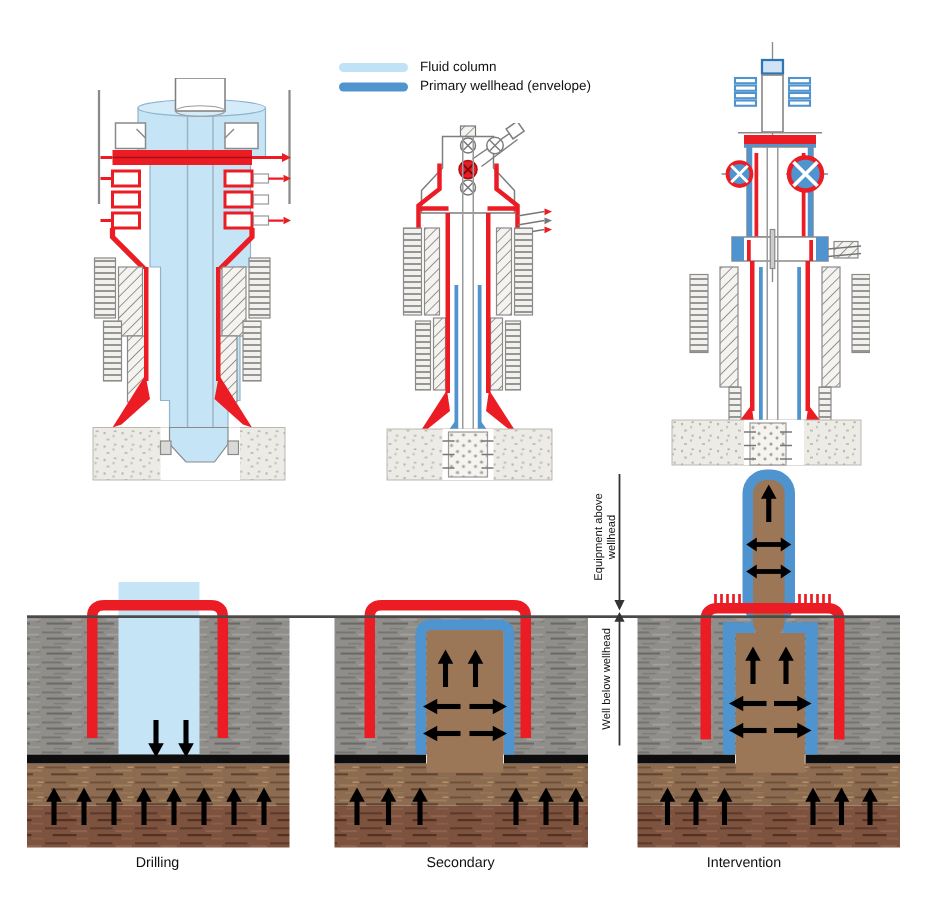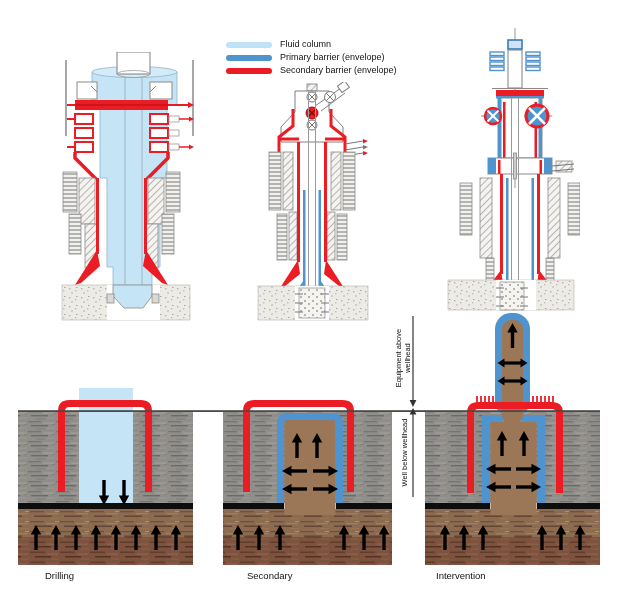--- a/index.html
+++ b/index.html
@@ -5,21 +5,21 @@
   html,body{margin:0;padding:0;background:#fff;}
   #stage{position:relative;width:620px;height:601px;background:#fff;overflow:hidden;
          font-family:"Liberation Sans", sans-serif;color:#111;}
   .abs{position:absolute;}
   
   #legend{left:226px;top:38px;width:200px;}
   .leg-row{display:flex;align-items:center;height:13px;}
   .leg-swatch{width:46px;height:6px;border-radius:3px;margin-right:8px;flex:0 0 auto;}
   .leg-label{font-size:9px;line-height:9px;white-space:nowrap;}
   
-  .cap{position:absolute;top:570px;font-size:9.5px;text-align:left;width:120px;}
+  .cap{position:absolute;top:570px;font-size:9.5px;text-align:center;width:120px;}
   
   .rot{position:absolute;font-size:7.5px;line-height:9px;text-align:center;
        transform:rotate(-90deg);}
   #ann-above{width:78px;left:364px;top:349px;}
   #ann-below{width:92px;left:358px;top:448px;}
 </style>
 </head>
 <body>
 
 <div id="stage">
@@ -82,25 +82,21 @@
     </defs>
   </svg>
 
   <div id="legend" class="abs">
     <div class="leg-row">
       <div class="leg-swatch" style="background-color: rgb(191, 226, 246);"></div>
       <div class="leg-label">Fluid column</div>
     </div>
     <div class="leg-row">
       <div class="leg-swatch" style="background-color: rgb(79, 147, 207);"></div>
-      <div class="leg-label">Primary barrier (envelope)</div>
-    </div>
-    <div class="leg-row">
-      <div class="leg-swatch" style="background-color: rgb(236, 28, 36);"></div>
-      <div class="leg-label">Secondary barrier (envelope)</div>
+      <div class="leg-label">Primary wellhead (envelope)</div>
     </div>
   </div>
 
   <svg class="abs" style="left:55px;top:52px" width="150" height="272" viewBox="0 0 150 272">
 
     <g stroke="#8a8a8a" stroke-width="1.5">
       <line x1="11" y1="8" x2="11" y2="84"></line>
         <line x1="138" y1="8" x2="138" y2="84"></line>
     </g>
 

